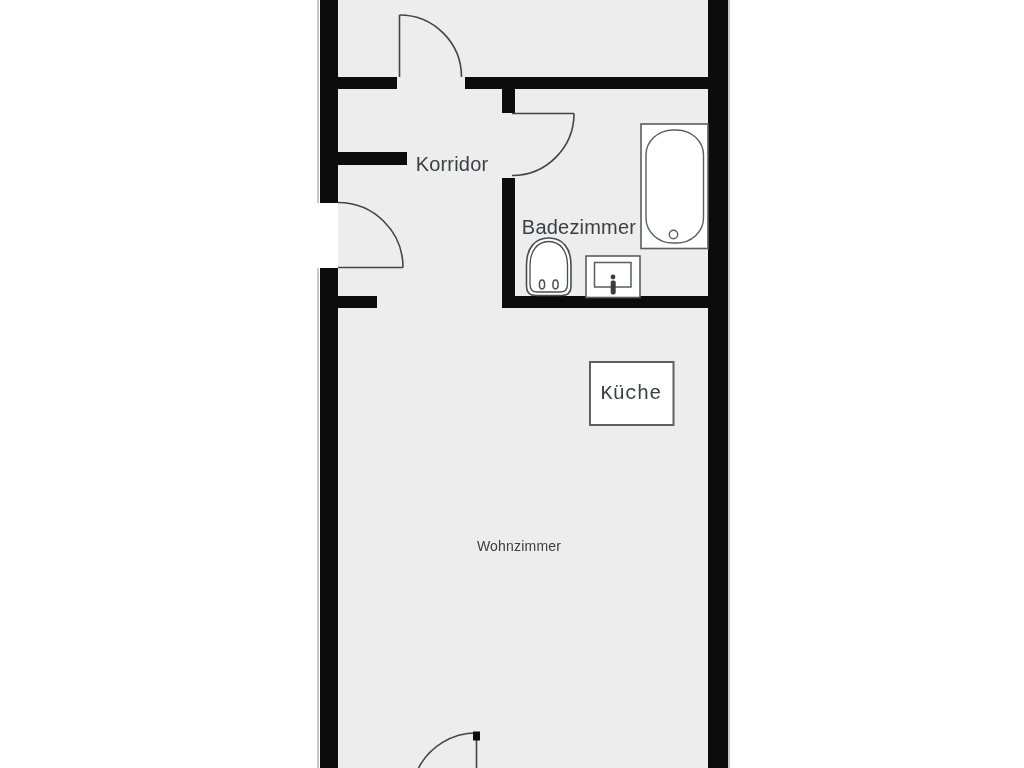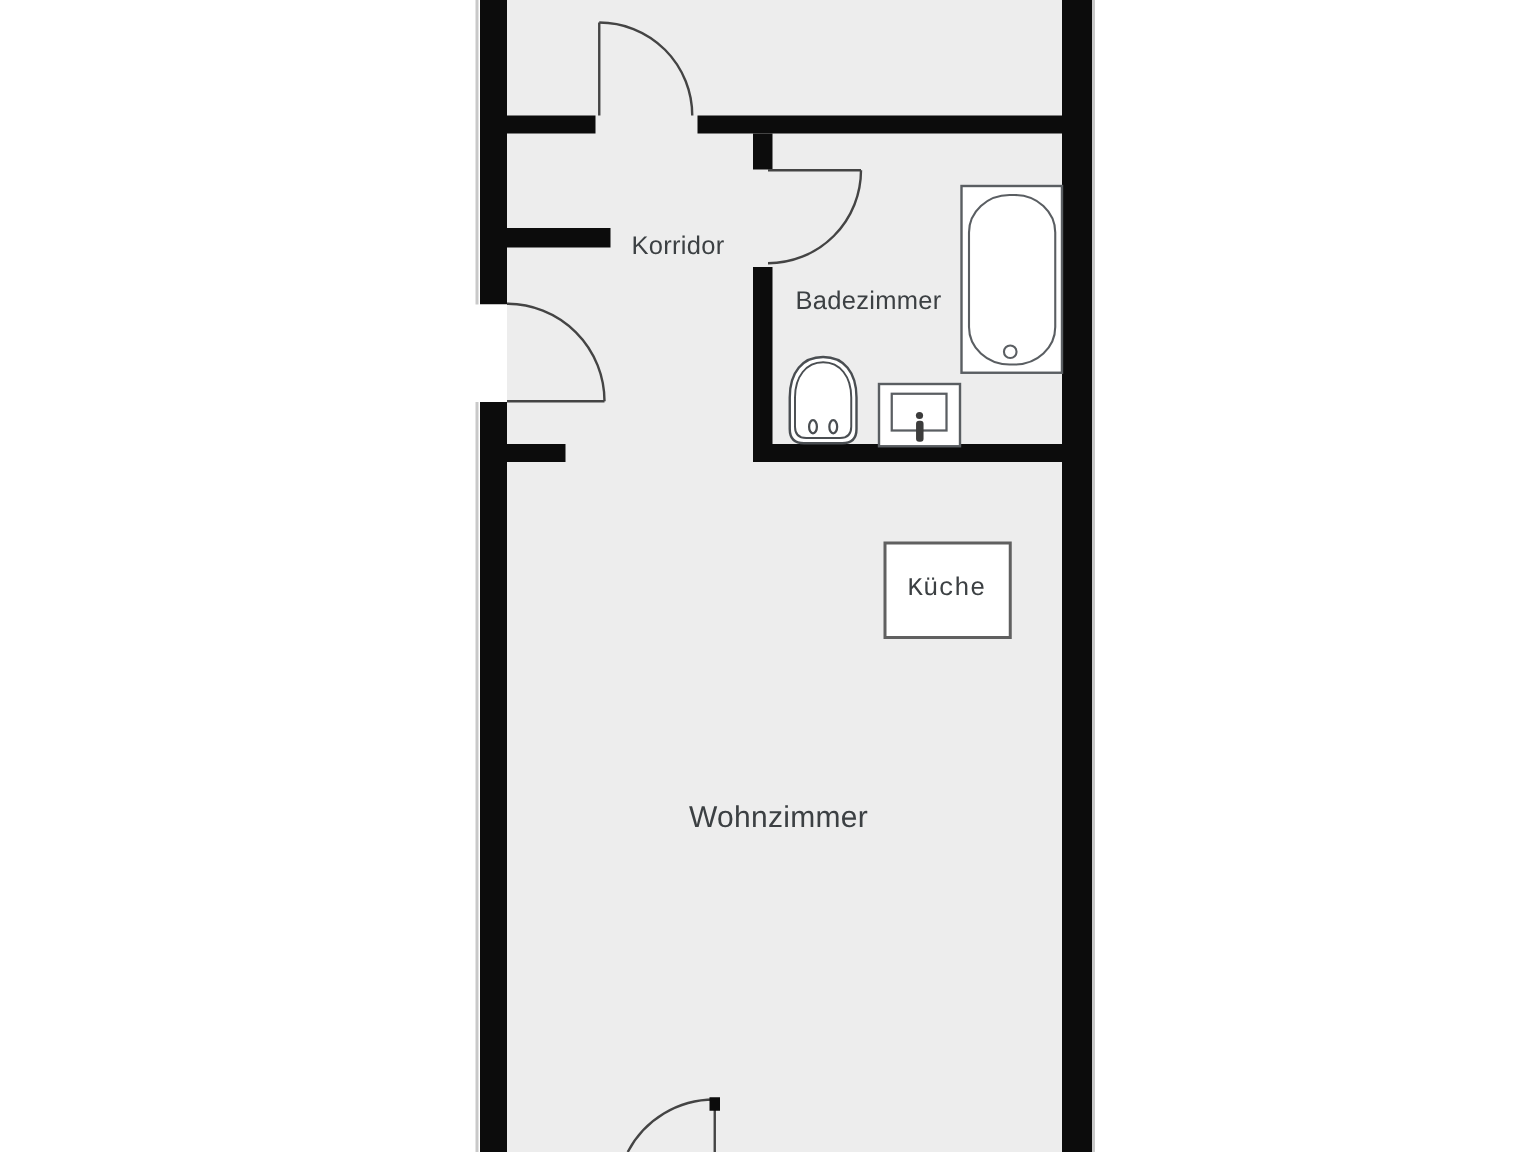--- a/index.html
+++ b/index.html
@@ -39,24 +39,24 @@
   .overlay {
     position: absolute;
     left: 0; top: 0;
     width: 1024px; height: 768px;
   }
   .room-label {
     position: absolute;
     transform: translate(-50%, -50%);
     color: #3c4043;
     white-space: nowrap;
-    font-size: 17px;
+    font-size: 20px;
     letter-spacing: 0.2px;
   }
-  .room-label.large { font-size: 20px; }
+  .room-label.large { font-size: 14px; }
 </style>
 </head>
 <body>
 
 <div class="canvas">
 
   <div class="floor"></div>
 
   <div class="hairline" style="left:317px; top:0; height:768px;"></div>
   <div class="hairline" style="left:728px; top:0; height:768px;"></div>
@@ -115,17 +115,17 @@
       <rect x="586" y="256" width="54" height="41.5" stroke-width="1.6"></rect>
       <rect x="594.5" y="262.5" width="36.5" height="24.5" stroke-width="1.5"></rect>
       <circle cx="613" cy="277" r="2.4" fill="#3c3c3c" stroke="none"></circle>
       <rect x="610.7" y="280.5" width="5" height="14" rx="2" fill="#3c3c3c" stroke="none"></rect>
     </g>
 
     <rect x="590" y="362" width="83.5" height="63" fill="#ffffff" stroke="#606060" stroke-width="2"></rect>
   </svg>
 
   <div class="room-label" style="left:452px; top:164px;">Korridor</div>
-  <div class="room-label" style="left:579px; top:201px;">Badezimmer</div>
+  <div class="room-label" style="left:579px; top:227px;">Badezimmer</div>
   <div class="room-label" style="left:631px; top:393px;font-family:Liberation Mono, monospace;">Küche</div>
   <div class="room-label large" style="left:519px; top:546px;">Wohnzimmer</div>
 
 </div>
 
 </body></html>

